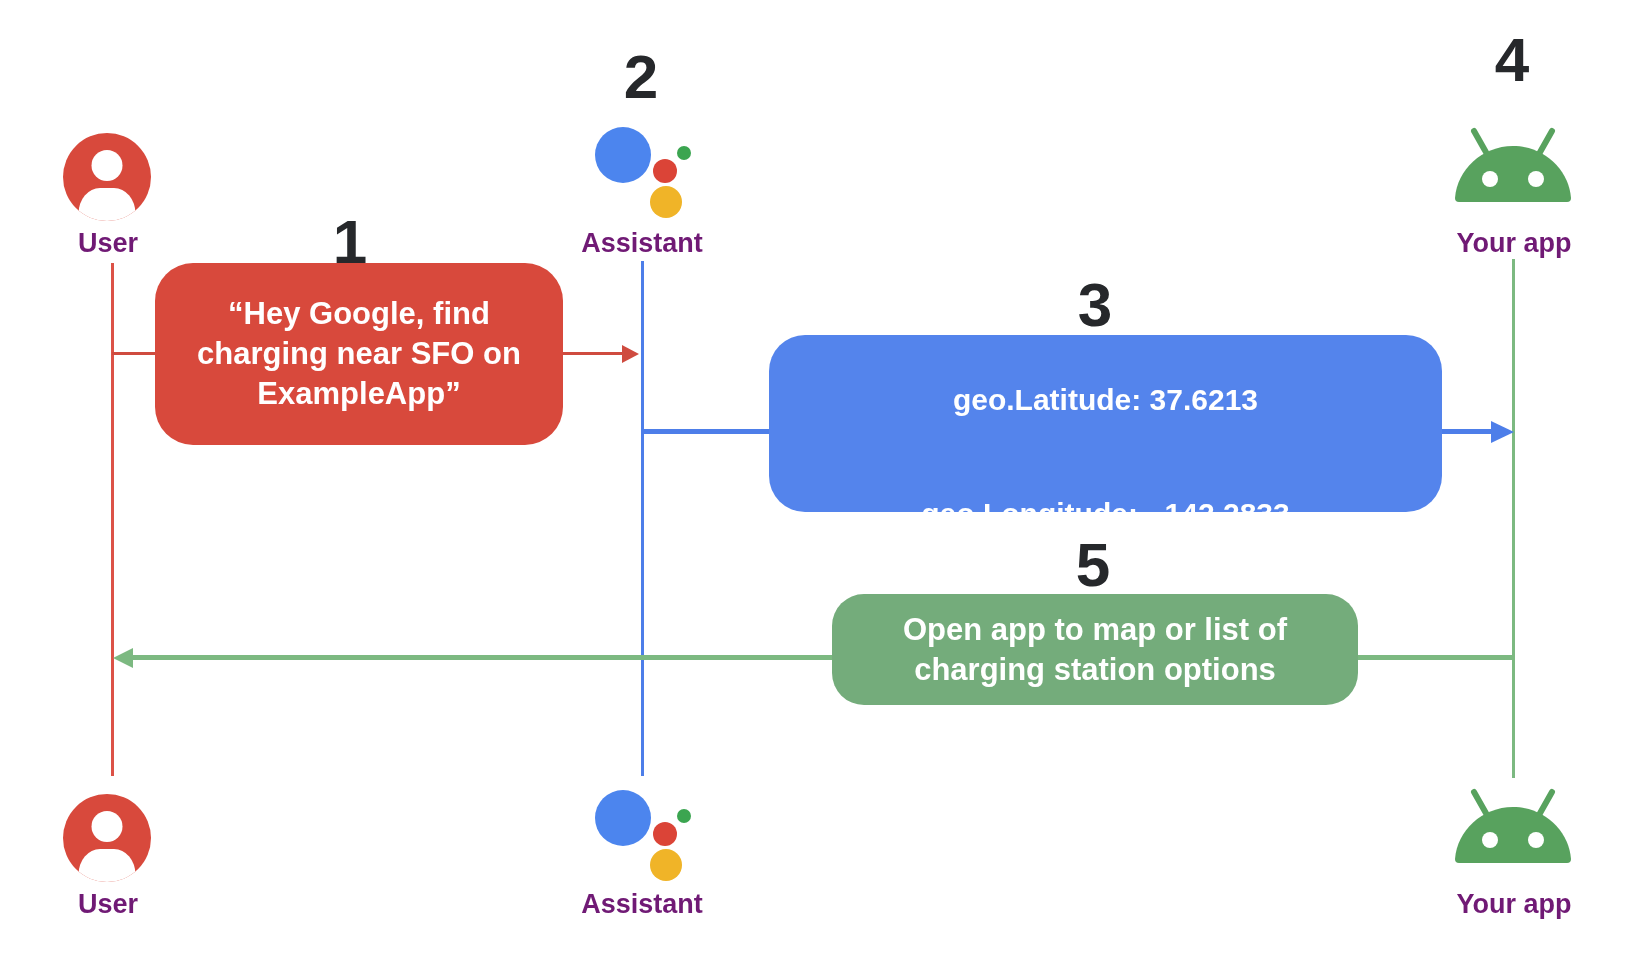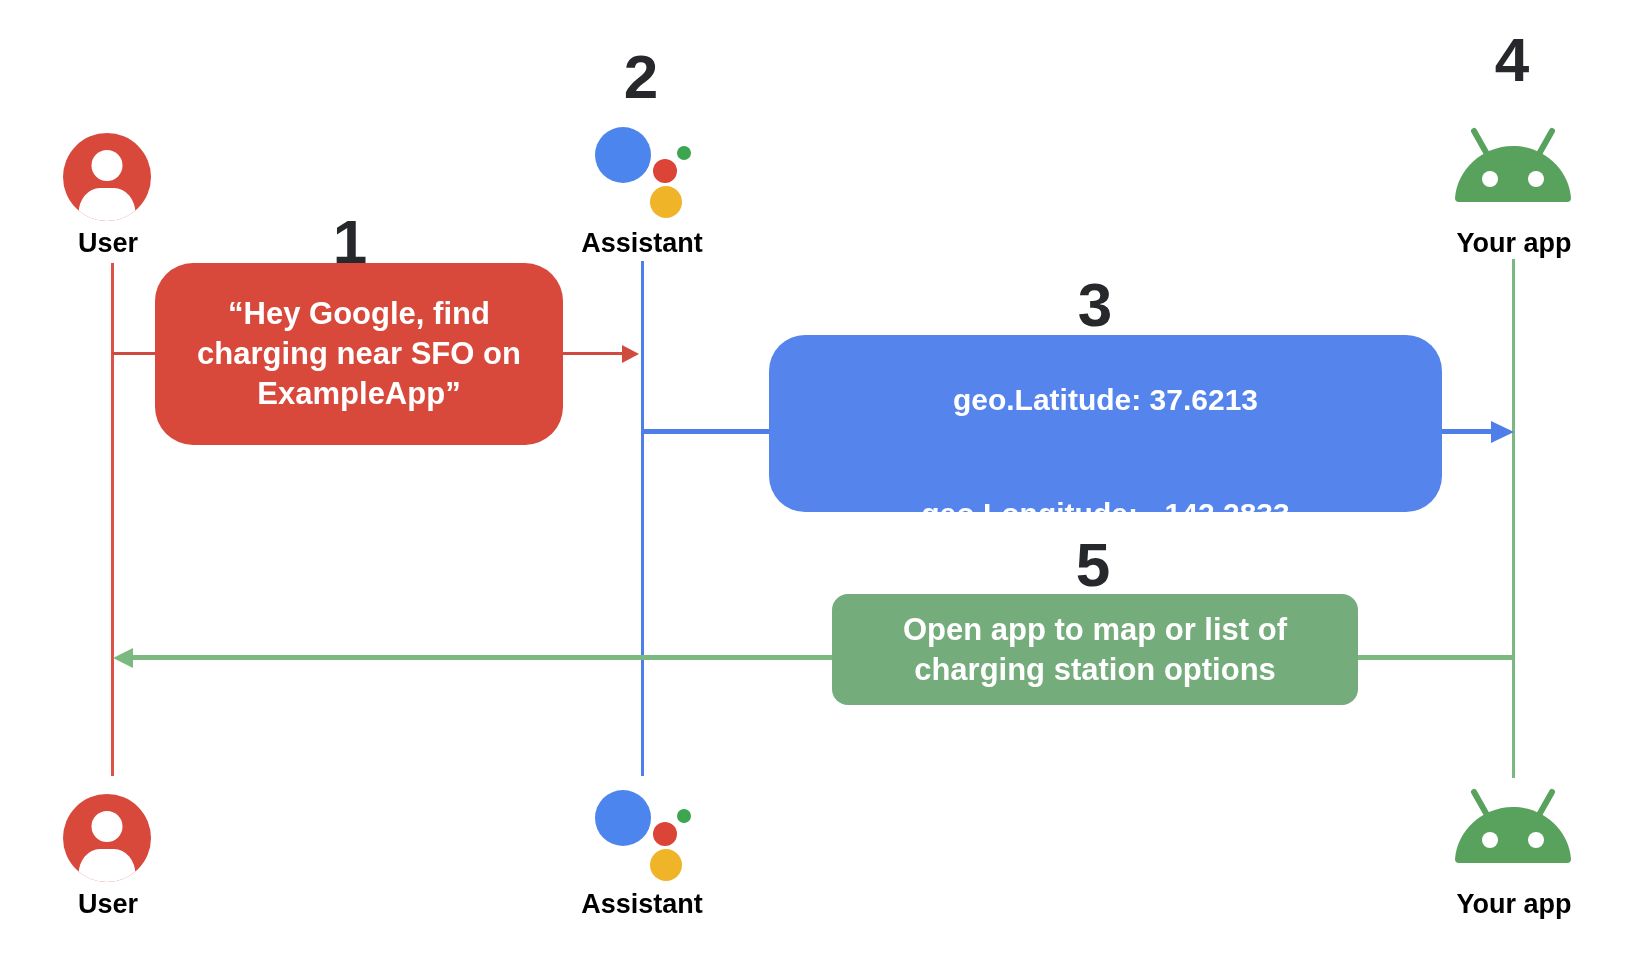--- a/index.html
+++ b/index.html
@@ -19,21 +19,21 @@
     text-align:center; box-sizing:border-box; padding:12px 20px;
   }
   .bii-title { font-size:30px; margin-bottom:13px; }
   .bii-values { font-size:30px; line-height:38px; white-space:pre-wrap; }
   .step {
     position:absolute; transform:translate(-50%,-50%); font-size:62px;
     font-weight:bold; color:#26282B;
   }
   .actor-label {
     position:absolute; transform:translateX(-50%); font-size:27px;
-    font-weight:bold; color:#000000; white-space:nowrap;
+    font-weight:bold; color:#701a75; white-space:nowrap;
   }
   .user-icon { position:absolute; width:88px; height:88px; border-radius:50%;
     background:#D8493C; overflow:hidden; }
   .uhead { position:absolute; left:50%; top:17px; transform:translateX(-50%);
     width:31px; height:31px; background:#ffffff; border-radius:50%; }
   .ubody { position:absolute; left:50%; top:55px; transform:translateX(-50%);
     width:57px; height:33px; background:#ffffff;
     border-radius:28px 28px 18px 18px / 33px 33px 10px 10px; }
   .assistant-logo { position:absolute; width:100px; height:95px; }
   .assistant-logo i { position:absolute; border-radius:50%; display:block; }
@@ -69,21 +69,21 @@
   </div>
 
   <div class="msg" style="left:769px; top:335px; width:673px; height:177px; background:#5484EC; border-radius:36px;gap:20px;">
     <div class="bii-title">BII: GET_CHARGING_STATION</div>
     <div class="bii-values">
       <div>geo.Latitude: 37.6213</div>
       <div>geo.Longitude:  -142.2833</div>
     </div>
   </div>
 
-  <div class="msg" style="left:832px; top:594px; width:526px; height:111px; background:#74AC7B; border-radius:16px; font-size:31px; line-height:40px;">
+  <div class="msg" style="left:832px; top:594px; width:526px; height:111px; background:#74AC7B; border-radius:32px; font-size:31px; line-height:40px;">
     <span>Open app to map or list of charging station options</span>
   </div>
 
   <div class="step" style="left:350px; top:241px;">1</div>
   <div class="step" style="left:641px; top:76px;">2</div>
   <div class="step" style="left:1095px; top:304px;">3</div>
   <div class="step" style="left:1512px; top:59px;">4</div>
   <div class="step" style="left:1093px; top:564px;">5</div>
 
   <div class="user-icon" style="left:63px; top:133px;">

